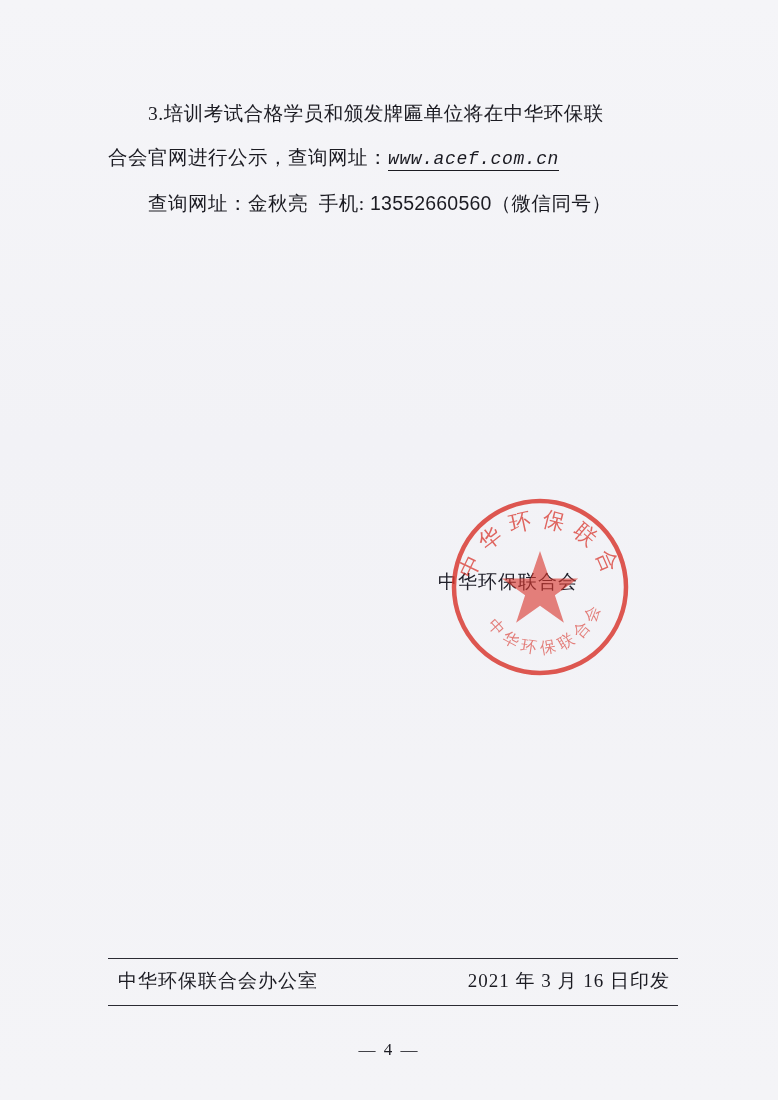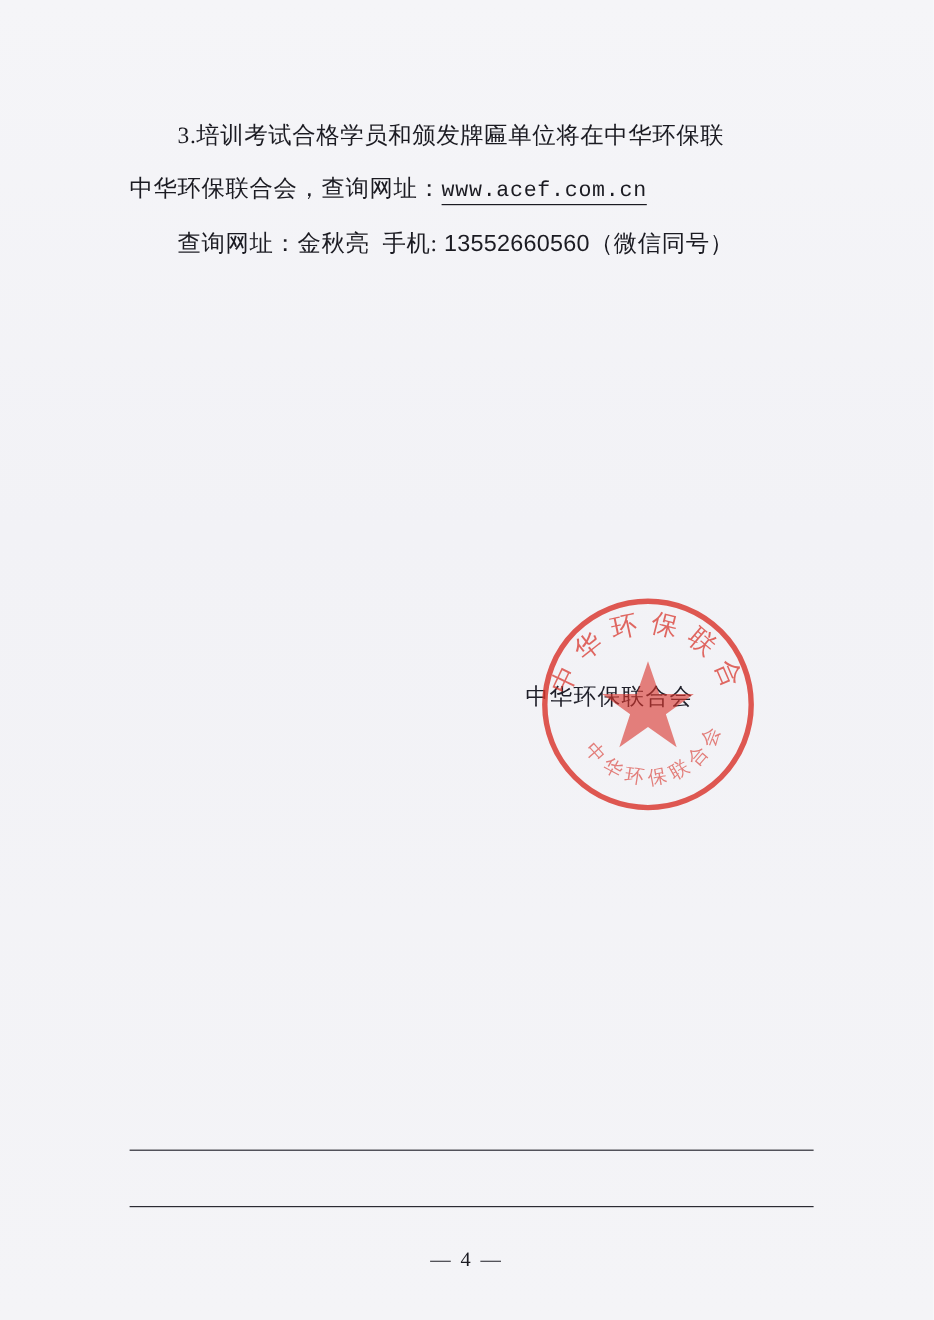--- a/index.html
+++ b/index.html
@@ -55,20 +55,21 @@
     font-weight: bold;
     letter-spacing: 1.5px;
     padding-left: 40px;
   }
   .url-link {
     font-family: "Liberation Mono", monospace;
     font-size: 18px;
     letter-spacing: 0.6px;
     border-bottom: 1px solid #1b1b22;
     padding-bottom: 1px;
+    font-style: italic;
   }
   .latin {
     font-family: Liberation Sans, sans-serif;
     letter-spacing: 0.2px;
   }
   .contact-row {
     padding-left: 40px;
   }
   .contact-row-2 {
     padding-left: 126px;
@@ -142,21 +143,21 @@
 <body>
 
 <div class="page">
   <div class="paper-tint"></div>
 
   <div class="content">
 
     <div class="body-text">
       <div class="p-line indent-2">3.培训考试合格学员和颁发牌匾单位将在中华环保联</div>
       <div class="p-line">
-        <span>中华环保联合会，查询网址：</span><span class="url-link">www.acef.com.cn</span>
+        <span>合会官网进行公示，查询网址：</span><span class="url-link">www.acef.com.cn</span>
       </div>
       <div class="p-line contact-row">
         <span>查询网址：</span><span>金秋亮</span>&nbsp;&nbsp;<span>手机:</span>&nbsp;<span class="latin">13552660560</span><span>（微信同号）</span>
       </div>
     </div>
 
     <div class="signature">
       <div>中华环保联合会</div>
     </div>
 
@@ -177,15 +178,19 @@
           <text font-family="'Liberation Serif', serif" font-size="16" fill="#d9352c" letter-spacing="5" opacity="0.75">
             <textPath href="#arcBottom" startOffset="18%">中华环保联合会</textPath>
           </text>
         </g>
       </svg>
     </div>
 
   </div>
 
   <div class="footer-rule"></div>
+  <div class="footer-row">
+    <span class="footer-left">中华环保联合会办公室</span>
+    <span class="footer-right">2021 年 3 月 16 日印发</span>
+  </div>
   <div class="footer-rule-2"></div>
   <div class="page-number">— 4 —</div>
 </div>
 
 </body></html>

